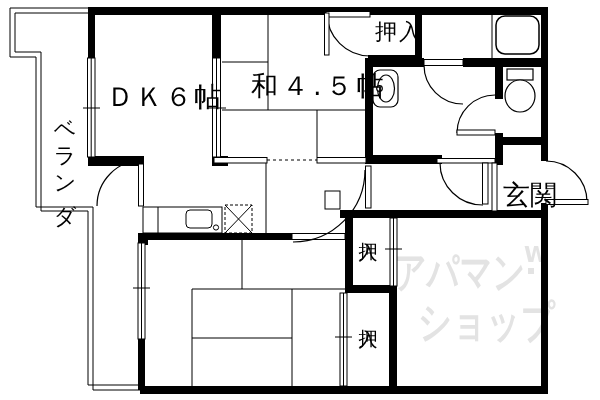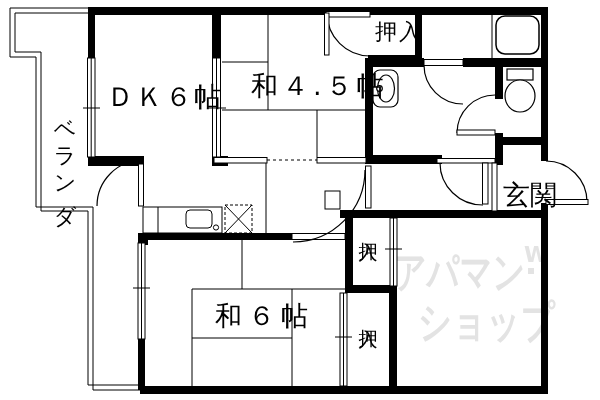--- a/index.html
+++ b/index.html
@@ -151,20 +151,19 @@
     </g>
     <g stroke="#000" stroke-width="1" fill="#fff">
       <rect x="225" y="205" width="27" height="28" stroke-dasharray="3,2"></rect>
       <line x1="225" y1="205" x2="252" y2="233"></line>
       <line x1="252" y1="205" x2="225" y2="233"></line>
     </g>
   </svg>
 
   <div class="label fs20" style="left:107px;top:83px;letter-spacing:2px;">ＤＫ６帖</div>
   <div class="label fs20" style="left:231px;top:72px;letter-spacing:4px;margin-left:20px;">和４.５帖</div>
-  <div class="label fs20" style="left:215px;top:302px;letter-spacing:6px;">和６帖</div>
   <div class="label fs20" style="left:503px;top:181px;">玄関</div>
   <div class="label fs17" style="left:375px;top:20px;letter-spacing:2px;">押入</div>
   <div class="label fs17 vtext" style="left:358px;top:227px;height:58px;font-size:19px;">押入</div>
   <div class="label fs17 vtext" style="left:358px;top:314px;height:58px;font-size:19px;">押入</div>
   <div class="label fs17 vtext" style="left:54px;top:104px;height:98px;letter-spacing:3px;">ベランダ</div>
 
 </div>
 
 </body></html>

